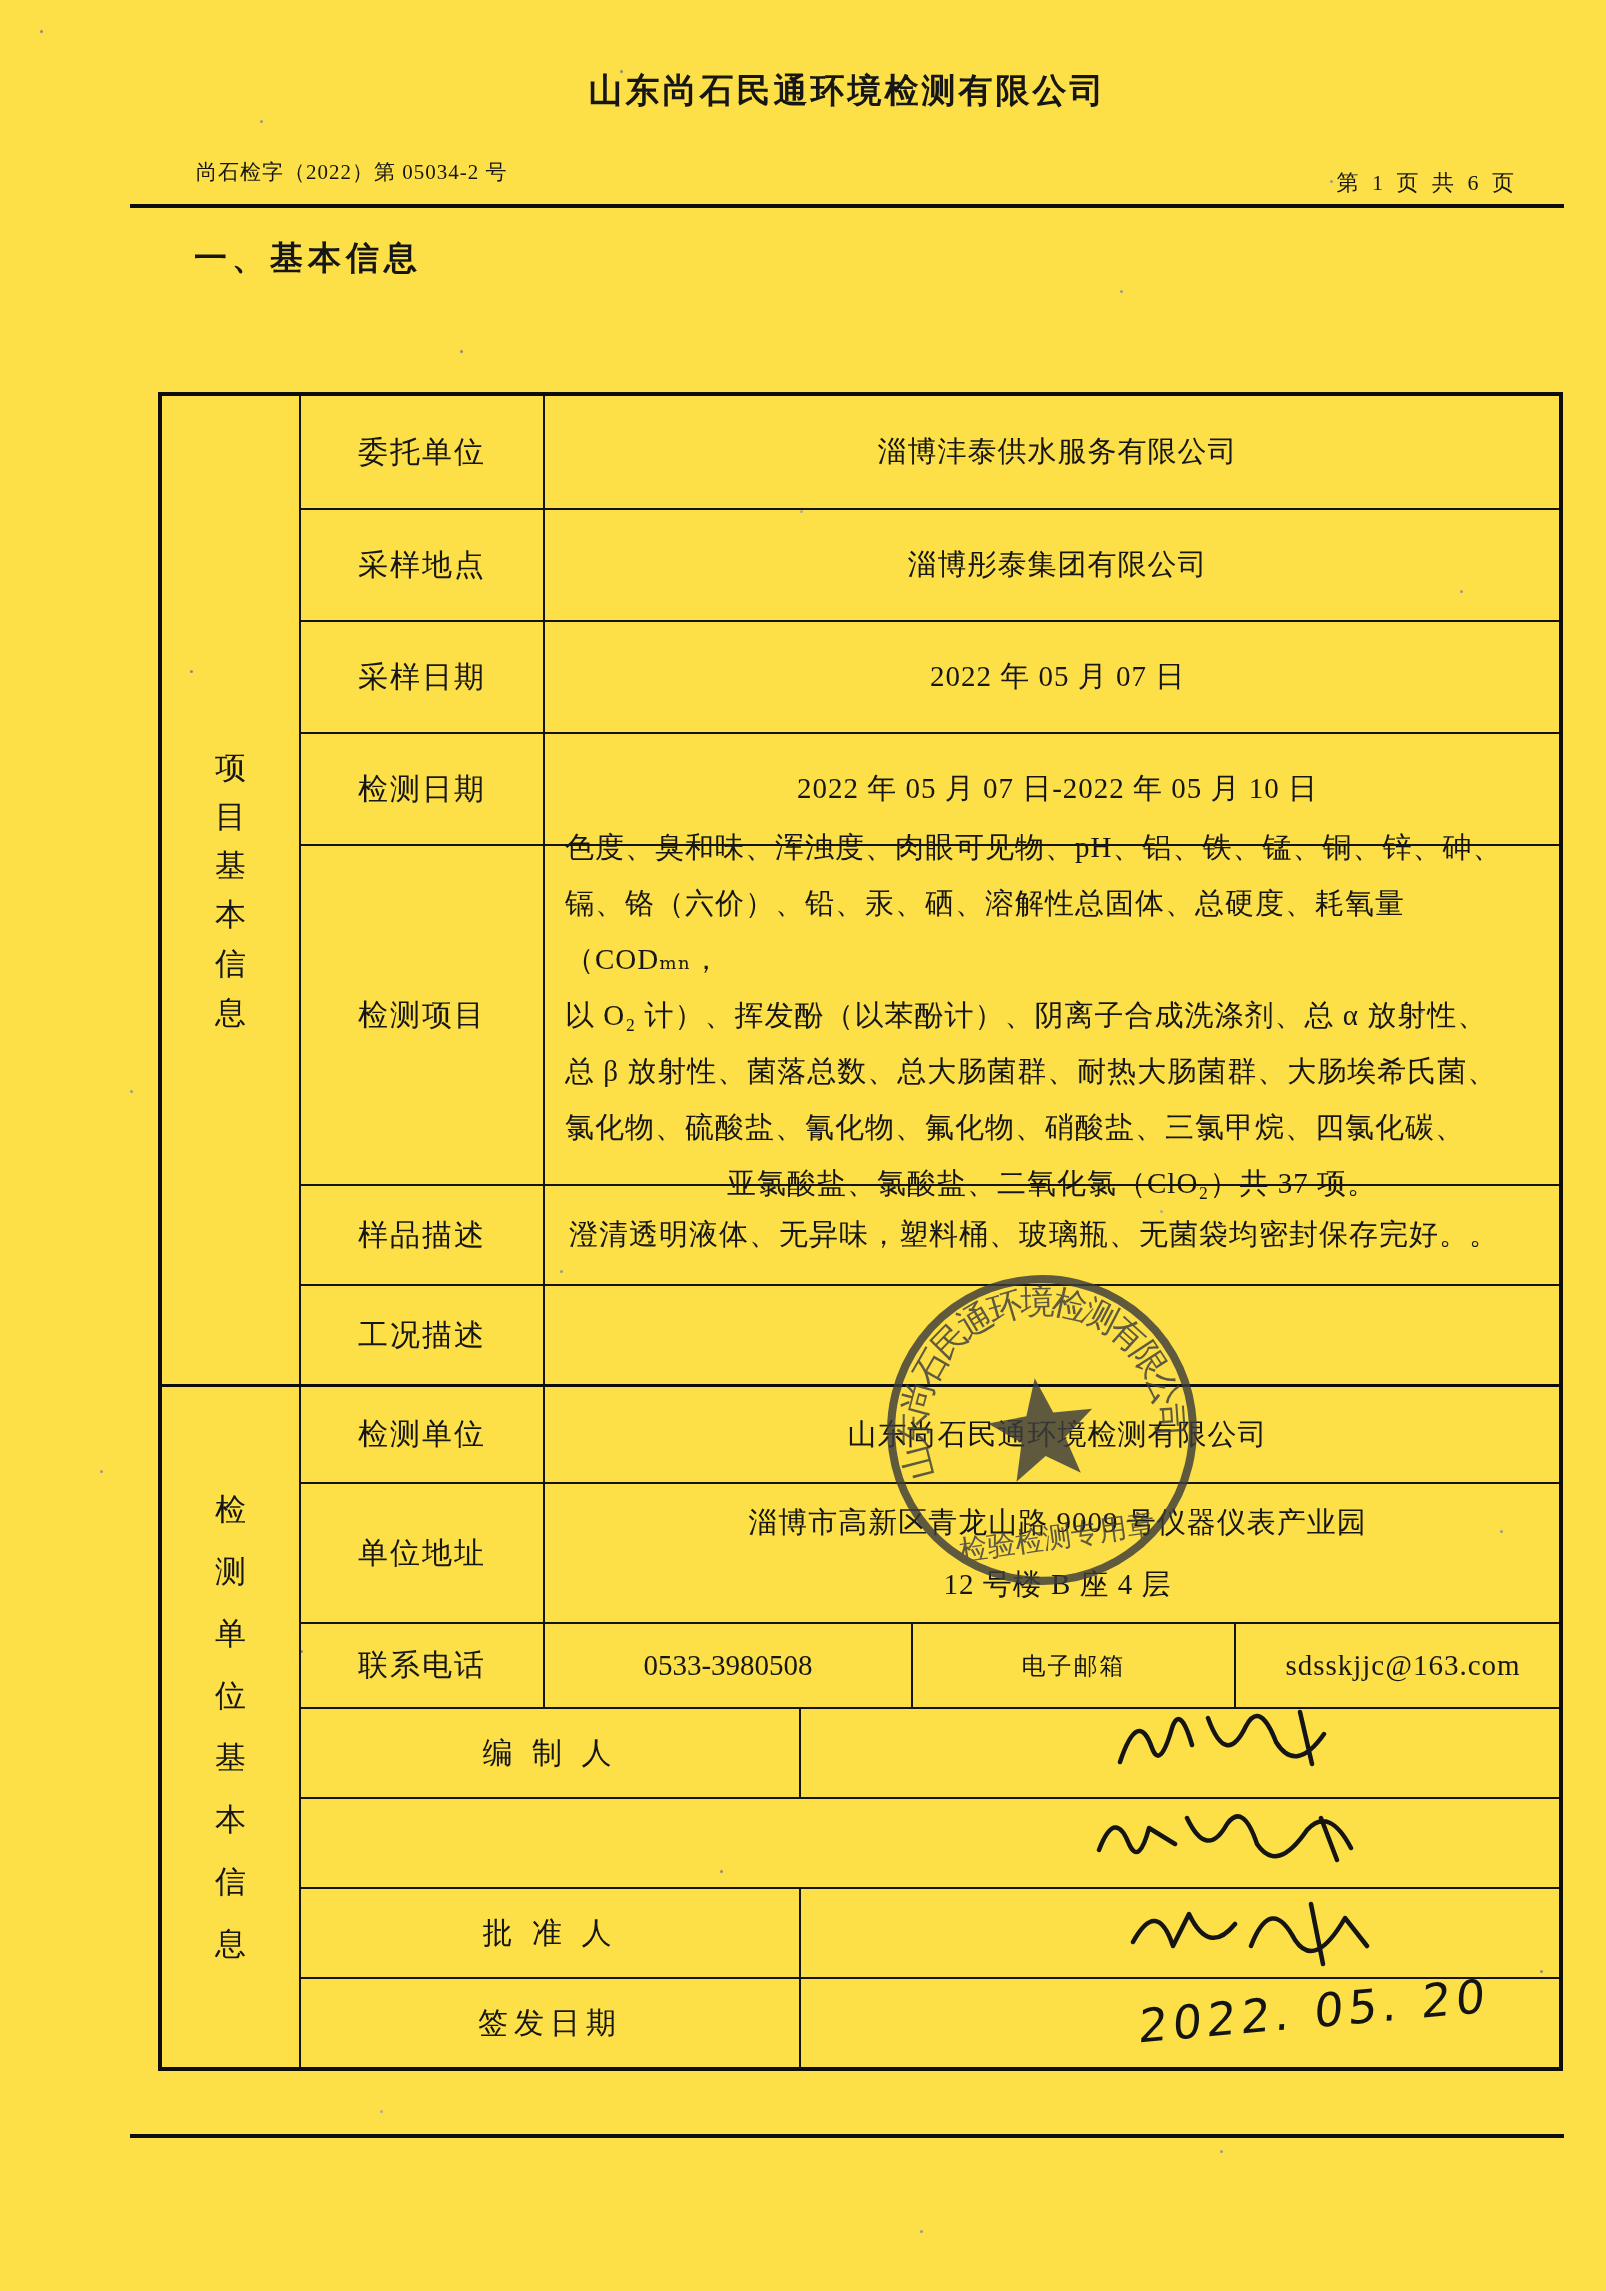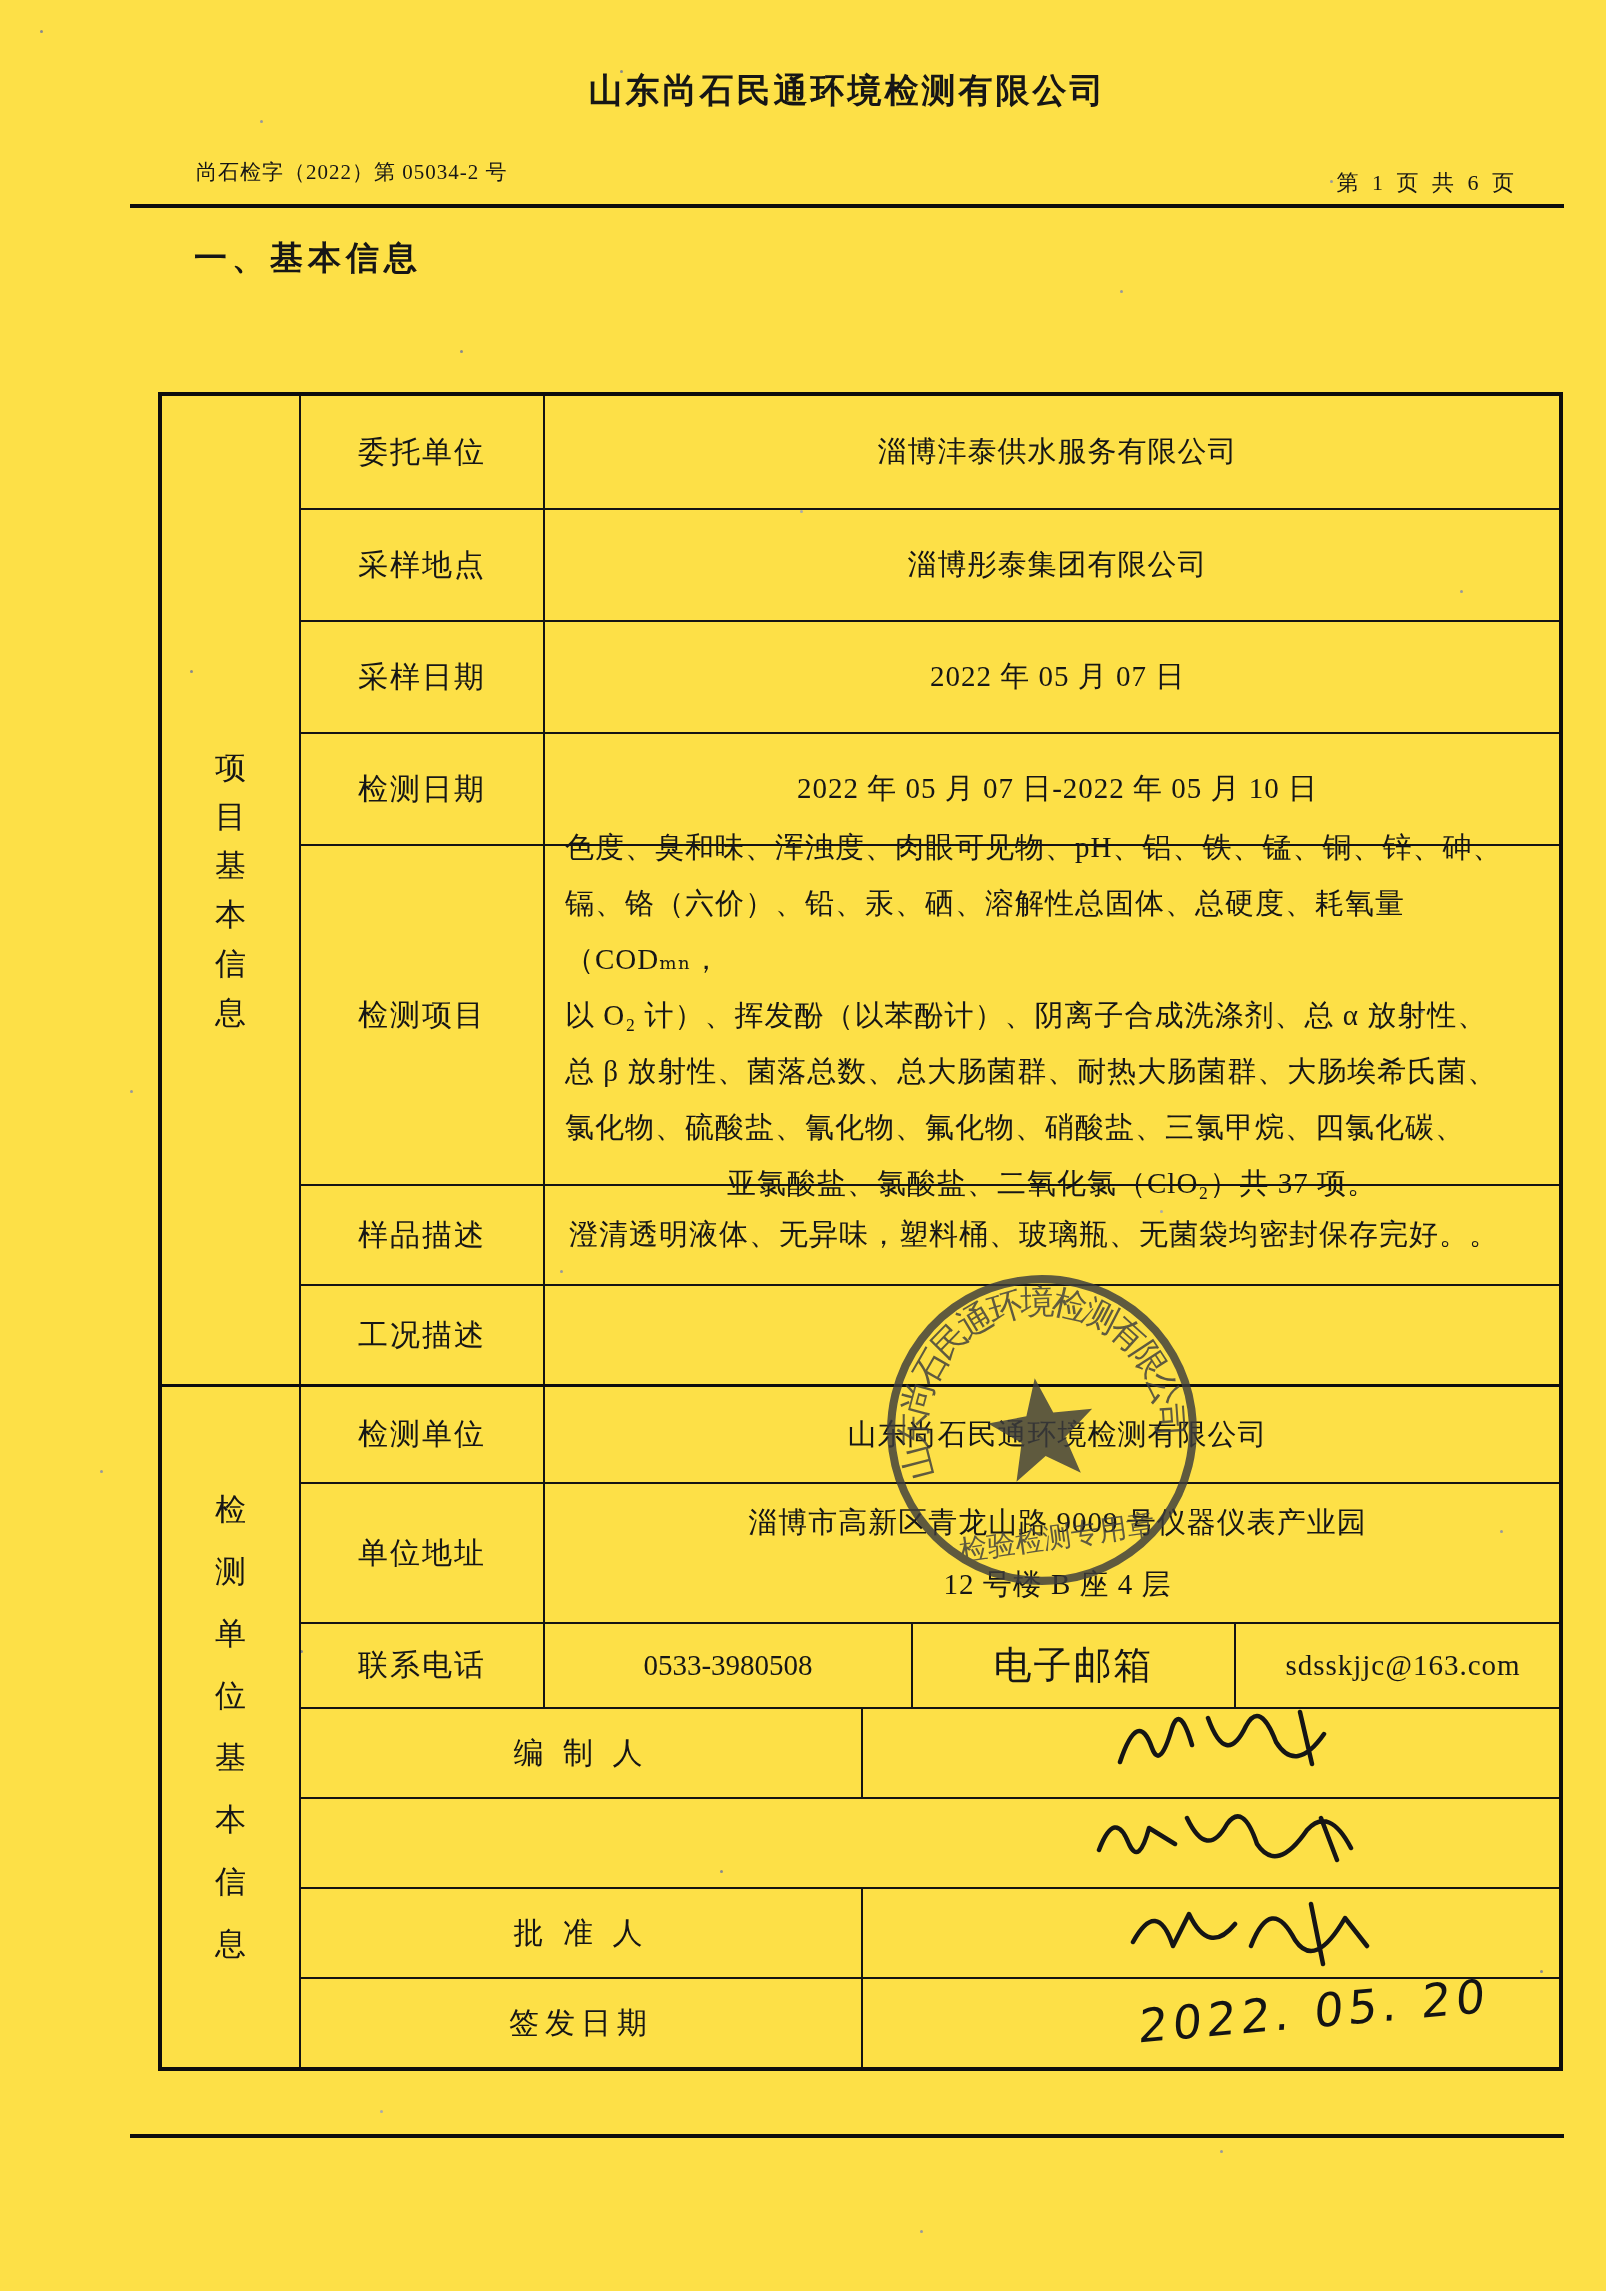--- a/index.html
+++ b/index.html
@@ -35,33 +35,33 @@
   .row{display:flex;border-top:2px solid #141414;box-sizing:border-box;}
   .row.first{border-top:none;}
   .h112{height:112px}.h340{height:340px}.h100{height:100px}
   .h95{height:95px}.h140{height:140px}.h85{height:85px}.h90{height:90px}
   .lbl{
     width:244px;border-right:2px solid #141414;box-sizing:border-box;
     display:flex;align-items:center;justify-content:center;
     font-size:30px;letter-spacing:2px;flex-shrink:0;
   }
   .lblwide{
-    width:562px;border-right:2px solid #141414;box-sizing:border-box;
+    width:500px;border-right:2px solid #141414;box-sizing:border-box;
     display:flex;align-items:center;justify-content:center;
     font-size:30px;letter-spacing:6px;flex-shrink:0;
   }
   .val{flex:1;display:flex;align-items:center;justify-content:center;font-size:29px;letter-spacing:1px;padding-left:11px;}
   .val.left{justify-content:flex-start;padding:0 24px;}
   .items{flex-direction:column;align-items:stretch;justify-content:center;padding:0 20px;}
   .ti{line-height:56px;font-size:29px;letter-spacing:1px;}
   .ti.center{text-align:center;}
   .addr{flex-direction:column;justify-content:center;}
   .addr-line{line-height:62px;text-align:center;}
   .cw368{width:368px;border-right:2px solid #141414;box-sizing:border-box;display:flex;align-items:center;justify-content:center;font-size:29px;flex-shrink:0;}
-  .cw323{width:323px;border-right:2px solid #141414;box-sizing:border-box;display:flex;align-items:center;justify-content:center;font-size:38px;letter-spacing:2px;flex-shrink:0;}
+  .cw323{width:323px;border-right:2px solid #141414;box-sizing:border-box;display:flex;align-items:center;justify-content:center;font-size:24px;letter-spacing:2px;flex-shrink:0;}
   .sigcell{flex:1;position:relative;}
   
   .frule{position:absolute;left:130px;right:42px;top:2134px;height:4px;background:#0d0d0d;}
   .fnote{position:absolute;left:132px;top:2150px;font-size:23px;letter-spacing:1px;}
   
   .stamp{position:absolute;left:866px;top:1254px;width:352px;height:352px;transform:rotate(-8deg);opacity:.82;}
   .sig{position:absolute;}
   .sig path{stroke:#151515;stroke-width:4.5;fill:none;stroke-linecap:round;stroke-linejoin:round;}
   .sig-date{
     position:absolute;left:1138px;top:1984px;

